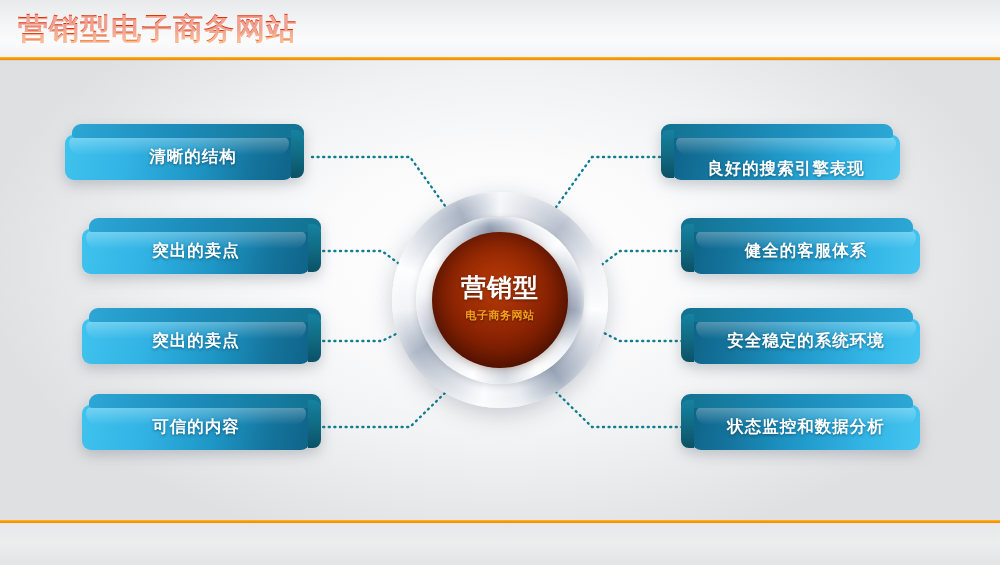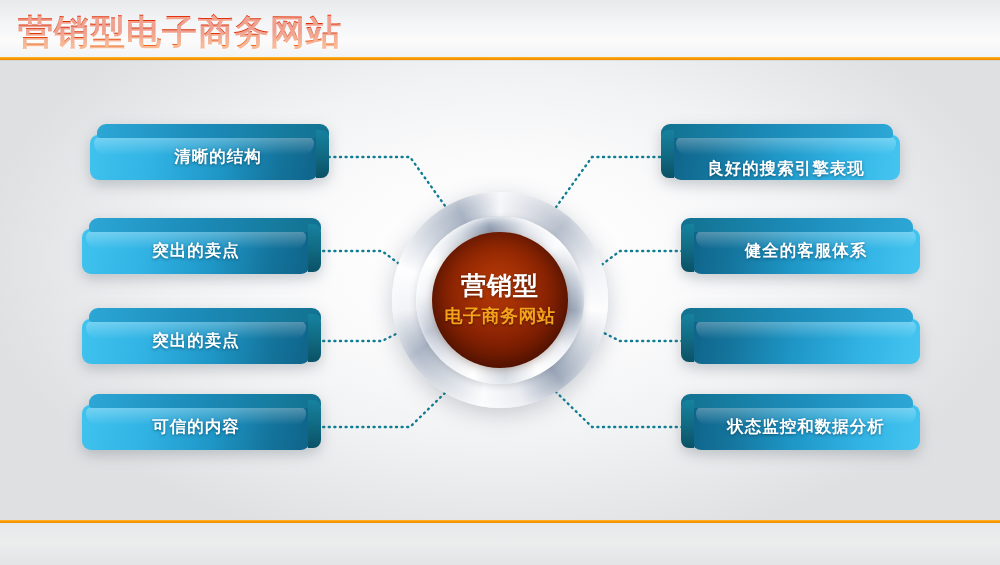--- a/index.html
+++ b/index.html
@@ -11,21 +11,21 @@
     position:relative;
   }
 
   
   #header-band{
     position:absolute; left:0; top:0; width:1000px; height:58px;
     background:linear-gradient(180deg,#e8e9eb 0%,#f4f5f6 40%,#fbfbfc 70%,#f2f3f4 100%);
   }
   #page-title{
     position:absolute; left:18px; top:9px;
-    font-size:35px; font-weight:bold; letter-spacing:1px;
+    font-size:30px; font-weight:bold; letter-spacing:1px;
     background:linear-gradient(180deg,#e8380d 0%,#d92b06 45%,#f0691c 78%,#e84e0c 100%);
     -webkit-background-clip:text; background-clip:text;
     -webkit-text-fill-color:transparent; color:#de3a0b;
     text-shadow:0 1px 0 rgba(255,255,255,.55);
     white-space:nowrap;
   }
   .rule-orange{
     position:absolute; left:0; width:1000px; height:3px;
     background:linear-gradient(180deg,#ffb734 0%,#fb9901 50%,#ef8c00 100%);
     box-shadow:0 1px 1px rgba(0,0,0,.06);
@@ -67,24 +67,24 @@
   }
   #hub-core{
     position:absolute; left:40px; top:40px; width:136px; height:136px;
     border-radius:50%;
     background:radial-gradient(circle at 48% 40%, #b63a06 0%, #a22f04 24%, #8c2403 46%, #6d1902 70%, #4d1001 100%);
     box-shadow:inset 0 0 24px rgba(0,0,0,.38), 0 2px 10px rgba(60,20,0,.32);
     display:flex; flex-direction:column; align-items:center; justify-content:center;
   }
   #hub-title-main{
     font-size:25px; font-weight:bold; color:#ffffff; letter-spacing:1px;
-    text-shadow:0 1px 3px rgba(0,0,0,.45); line-height:1.05;
+    text-shadow:0 1px 3px rgba(0,0,0,.45); line-height:1.05;font-family:Liberation Mono, monospace;
   }
   #hub-title-sub{
-    font-size:18px; font-weight:bold; color:#f5a11c; letter-spacing:.5px;
+    font-size:11px; font-weight:bold; color:#f5a11c; letter-spacing:.5px;
     margin-top:5px; text-shadow:0 1px 2px rgba(0,0,0,.5);
   }
 
   
   .pill{
     position:absolute; width:228px; height:46px;
     border-radius:9px;
     display:flex; align-items:center; justify-content:center;
     color:#ffffff; font-size:16.5px; font-weight:bold; letter-spacing:1px;
     text-shadow:0 1px 3px rgba(0,40,60,.55);
@@ -157,21 +157,21 @@
 
 <div id="center-hub">
   <div id="hub-outer-ring"></div>
   <div id="hub-inner-ring"></div>
   <div id="hub-core">
     <div id="hub-title-main">营销型</div>
     <div id="hub-title-sub">电子商务网站</div>
   </div>
 </div>
 
-<div class="pill left" style="left:90px; top:134px;padding-left:28px;">
+<div class="pill left" style="left:65px; top:134px;padding-left:28px;">
   <div class="cap"></div>
   <div class="side"></div>
   <div class="face">
       <div class="gloss"></div>
     </div>
   <span class="lbl">清晰的结构</span>
 </div>
 <div class="pill left" style="left:82px; top:228px;">
   <div class="cap"></div>
   <div class="side"></div>
@@ -212,20 +212,21 @@
       <div class="gloss"></div>
     </div>
   <span class="lbl">健全的客服体系</span>
 </div>
 <div class="pill right" style="left:692px; top:318px;">
   <div class="cap"></div>
   <div class="side"></div>
   <div class="face">
       <div class="gloss"></div>
     </div>
+  <span class="lbl">安全稳定的系统环境</span>
 </div>
 <div class="pill right" style="left:692px; top:404px;font-family:Liberation Serif, serif;">
   <div class="cap"></div>
   <div class="side"></div>
   <div class="face">
       <div class="gloss"></div>
     </div>
   <span class="lbl">状态监控和数据分析</span>
 </div>
 

